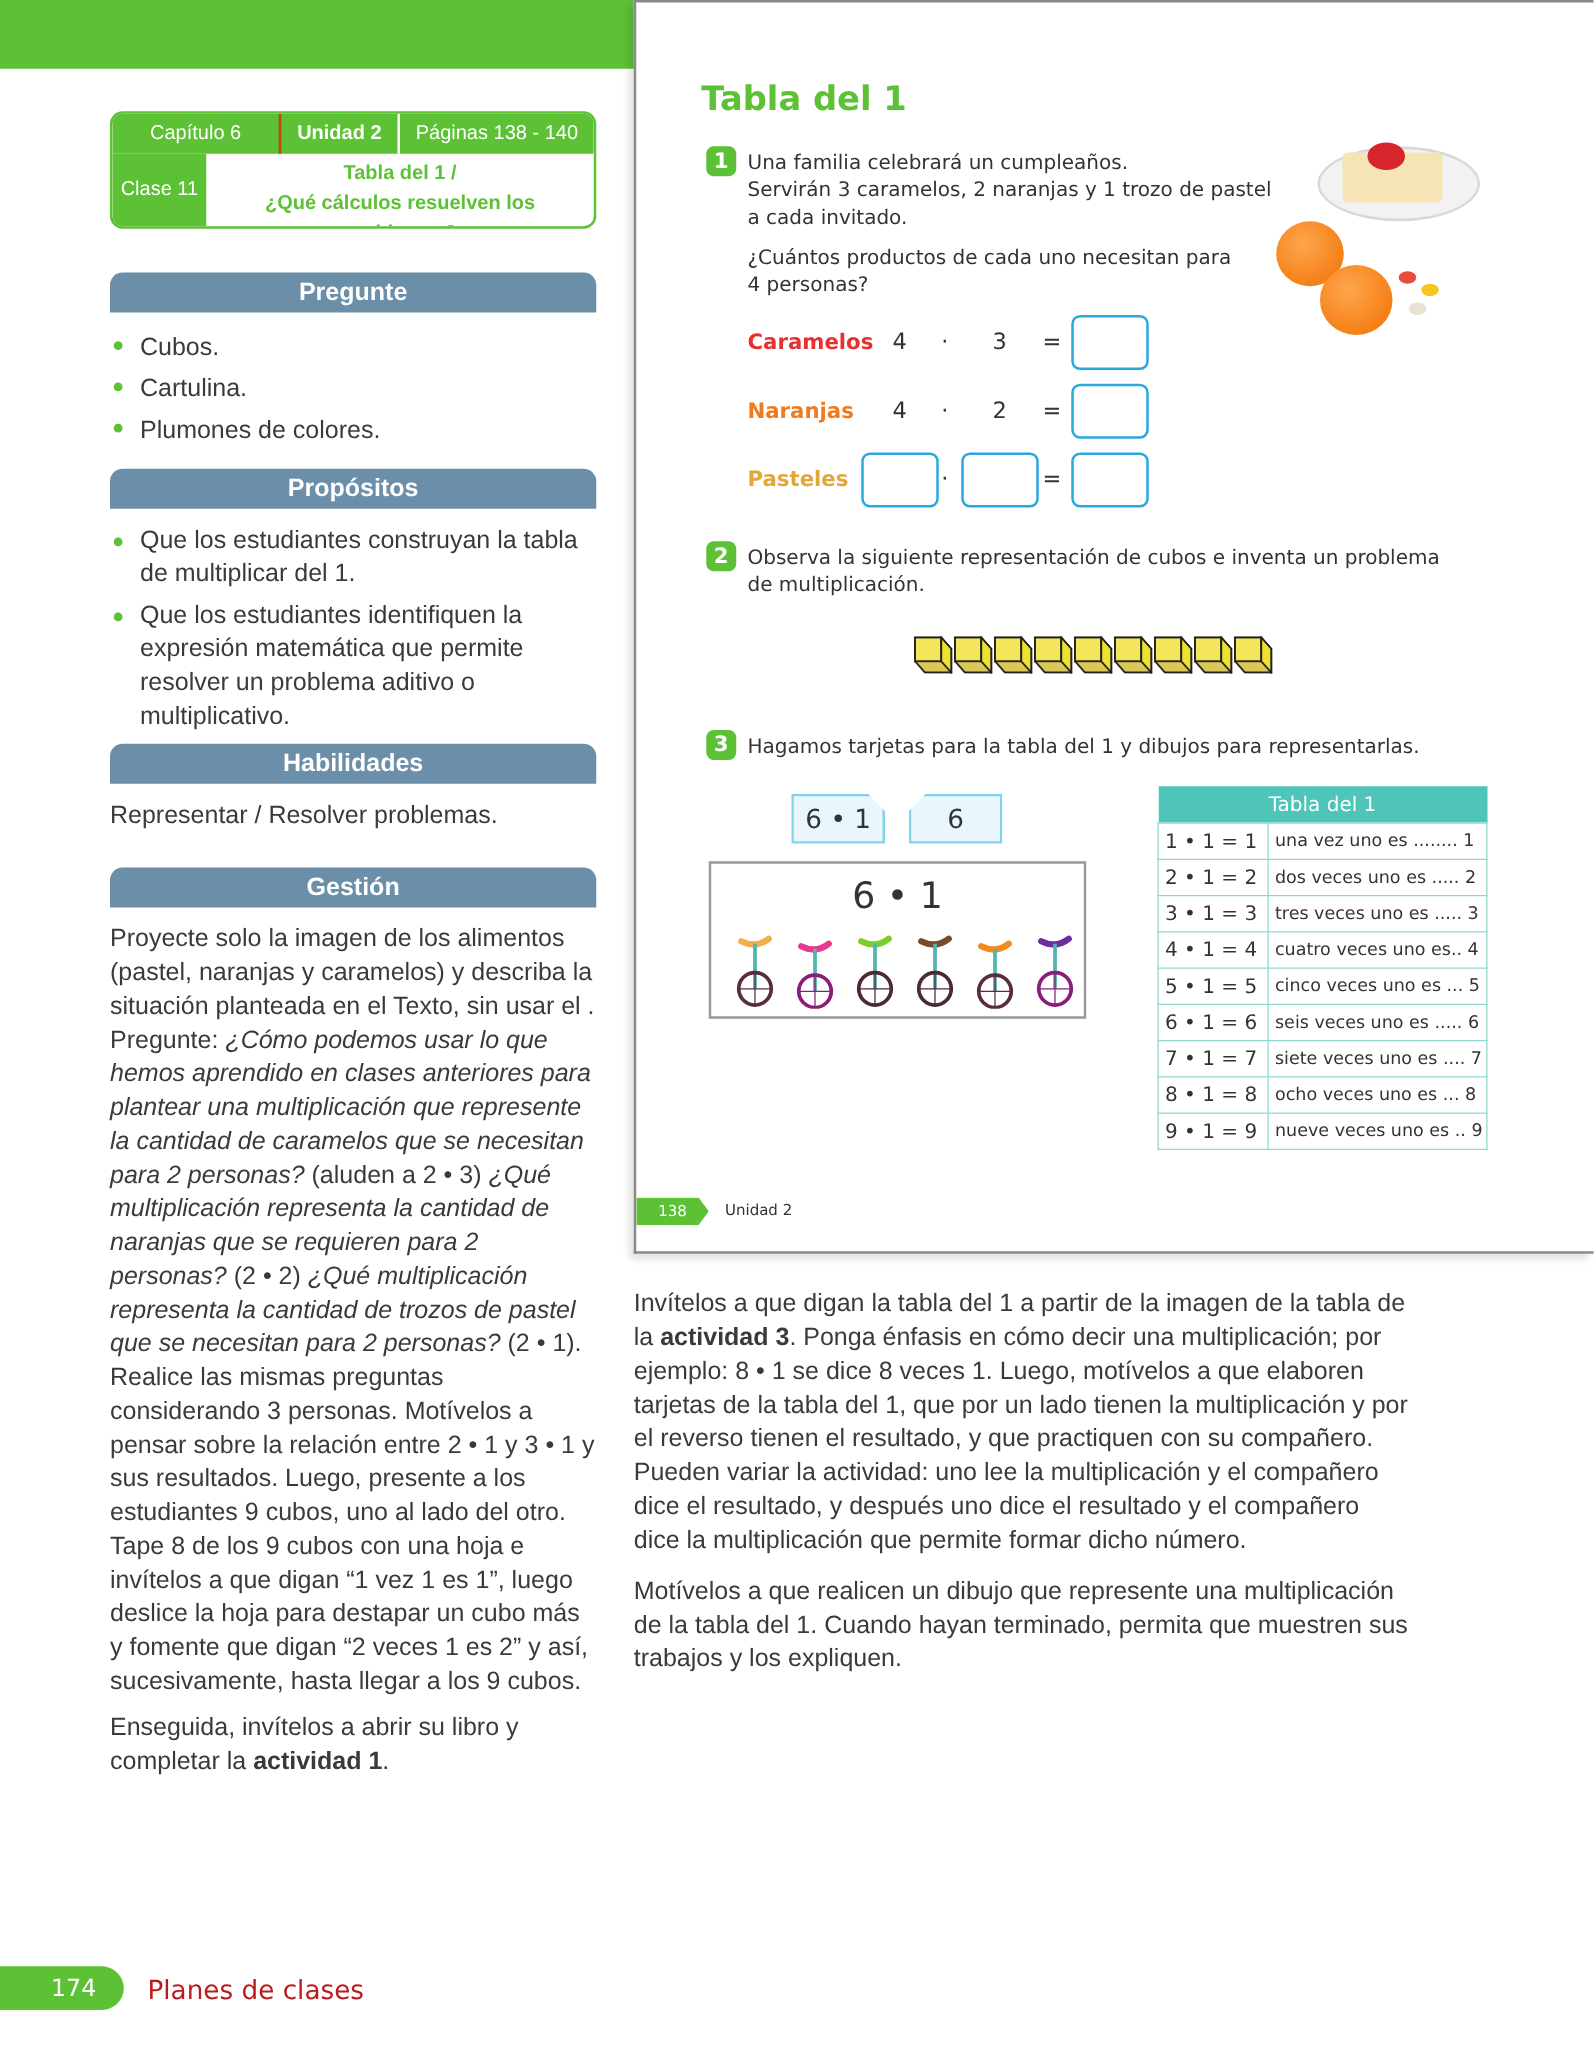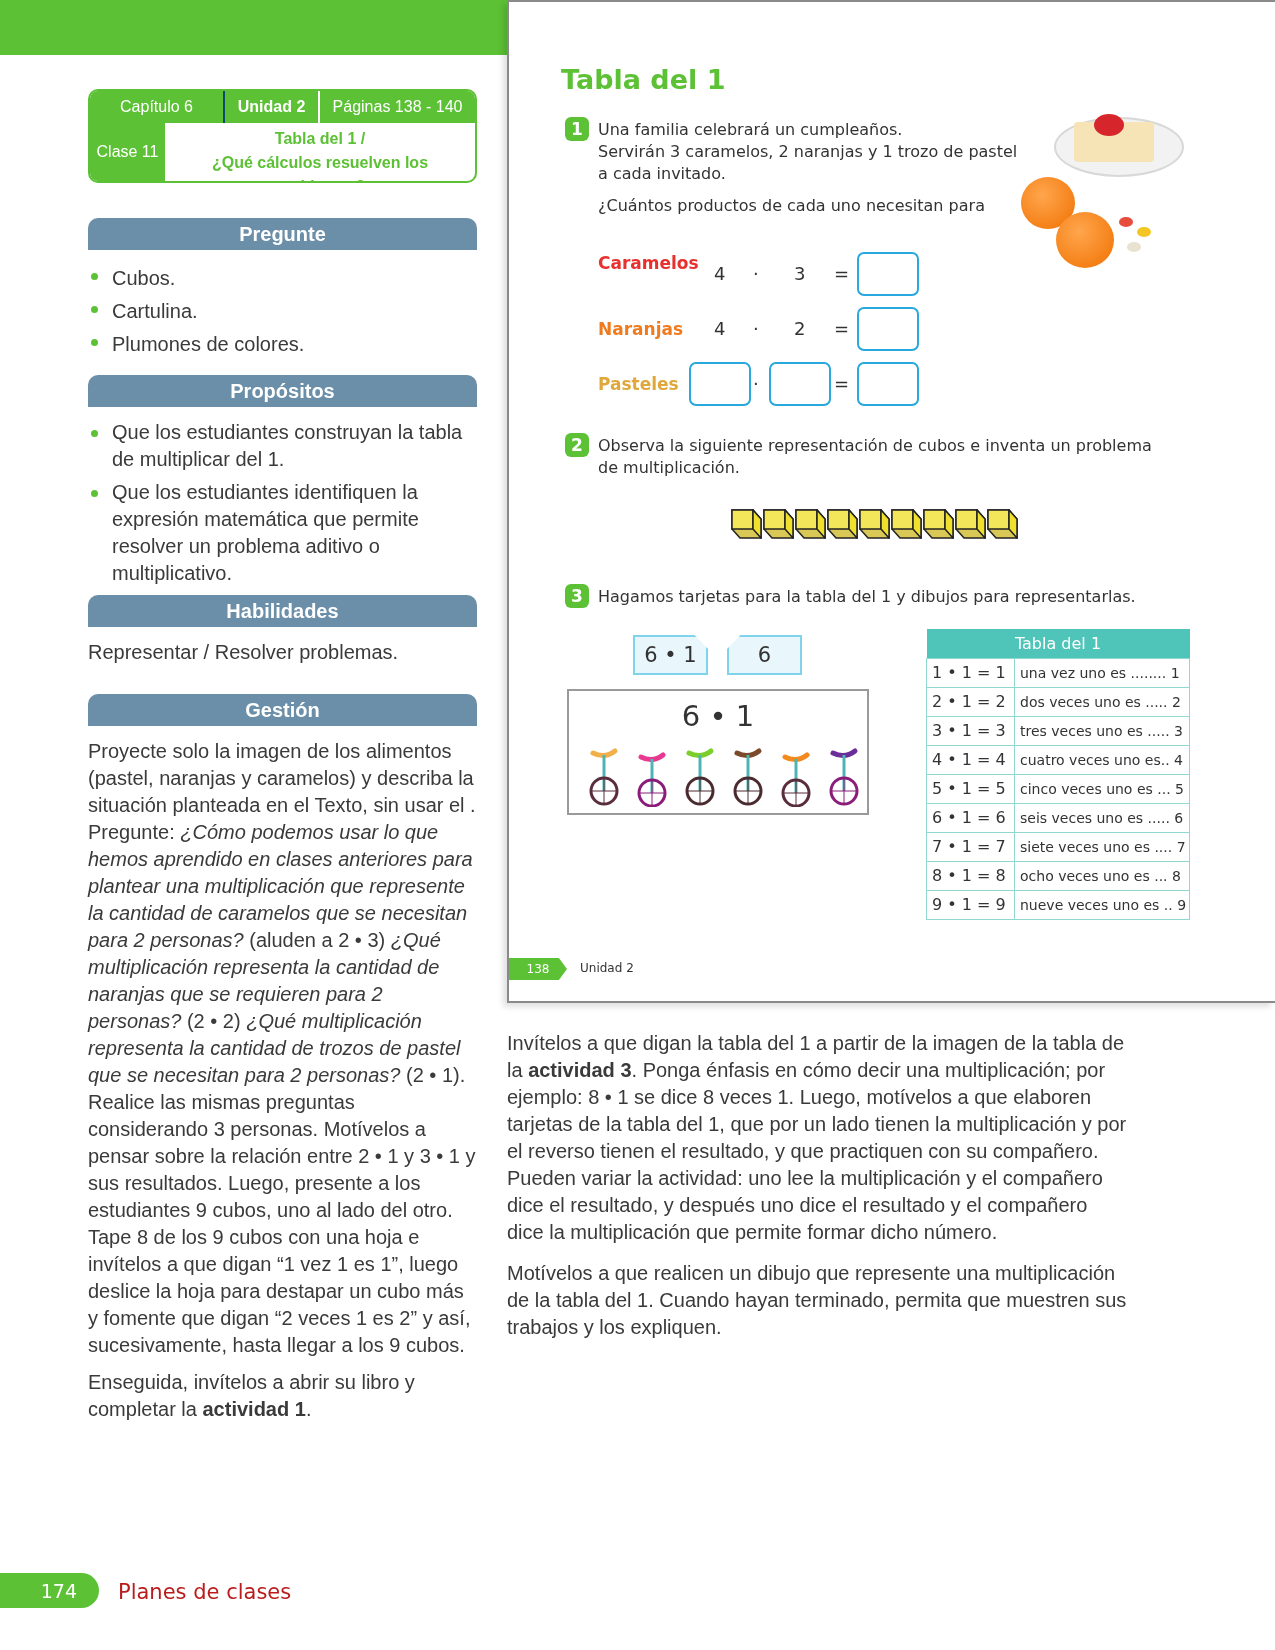--- a/index.html
+++ b/index.html
@@ -7,21 +7,21 @@
   body { position: relative; font-family: "Liberation Sans", sans-serif; color: #3a3a3a; }
 
   .top-band { position: absolute; left: 0; top: 0; width: 508px; height: 55px; background: #5cc135; }
 
   
   .left { position: absolute; left: 88px; top: 89px; width: 389px; }
 
   .header-box { border: 2px solid #5cc135; border-radius: 10px; overflow: hidden; }
   .hb-top { display: flex; background: #5cc135; color: #fff; height: 32px; font-size: 16px; }
   .hb-top div { display: flex; align-items: center; justify-content: center; }
-  .hb-cap { width: 135px; border-right: 2px solid #0c4a6e; }
+  .hb-cap { width: 135px; border-right: 2px solid #c2410c; }
   .hb-uni { width: 95px; border-right: 2px solid #fff; font-weight: bold; }
   .hb-pag { flex: 1; }
   .hb-bottom { display: flex; height: 58px; }
   .hb-clase { width: 75px; background: #5cc135; color: #fff; font-size: 16px; display: flex; align-items: center; justify-content: center; }
   .hb-title { flex: 1; color: #5cc135; font-size: 16px; text-align: center; line-height: 24px; padding-top: 4px; font-weight: bold; }
 
   .sec-head { background: #6b8fa8; color: #fff; font-size: 20px; font-weight: bold; text-align: center; height: 32px; line-height: 32px; border-radius: 10px 10px 0 0; }
   .bullets { list-style: none; font-size: 20px; line-height: 27px; color: #3a3a3a; }
   .bullets li { position: relative; padding-left: 24px; }
   .bullets li::before { content: ""; position: absolute; left: 3px; top: 11px; width: 7px; height: 7px; border-radius: 50%; background: #5cc135; }
@@ -126,34 +126,35 @@
 
 <div class="book">
   <div class="bk bk-title">Tabla del 1</div>
 
   <div class="num-badge" style="left:56px; top:115px;">1</div>
   <div class="txt" style="left:89px; top:117px;">
     <div>Una familia celebrará un cumpleaños.</div>
     <div>Servirán 3 caramelos, 2 naranjas y 1 trozo de pastel</div>
     <div>a cada invitado.</div>
     <div style="margin-top:10px;">¿Cuántos productos de cada uno necesitan para</div>
+    <div>4 personas?</div>
   </div>
 
   <div>
     <div class="plate"></div>
     <div class="cake"></div>
     <div class="cake-top"></div>
     <div class="orange" style="left:512px; top:175px; width:54px; height:52px;"></div>
     <div class="orange" style="left:547px; top:210px; width:58px; height:56px;"></div>
     <div class="candy" style="left:610px; top:215px; background:#e74c3c;"></div>
     <div class="candy" style="left:628px; top:225px; background:#f3c623;"></div>
     <div class="candy" style="left:618px; top:240px; background:#e9e2d0;"></div>
   </div>
 
-  <div class="eq-label" style="left:89px; top:251px;text-align:center;"><span style="color:#e8312f;">Caramelos</span></div>
+  <div class="eq-label" style="left:89px; top:262px;text-align:center;"><span style="color:#e8312f;">Caramelos</span></div>
   <div class="eq-tok" style="left:205px; top:261px;">4</div>
   <div class="eq-tok" style="left:244px; top:261px;">·</div>
   <div class="eq-tok" style="left:285px; top:261px;">3</div>
   <div class="eq-tok" style="left:325px; top:261px;">=</div>
   <div class="ans-box" style="left:348px; top:250px;"></div>
 
   <div class="eq-label" style="left:89px; top:317px;"><span style="color:#f07b1f;">Naranjas</span></div>
   <div class="eq-tok" style="left:205px; top:316px;">4</div>
   <div class="eq-tok" style="left:244px; top:316px;">·</div>
   <div class="eq-tok" style="left:285px; top:316px;">2</div>

